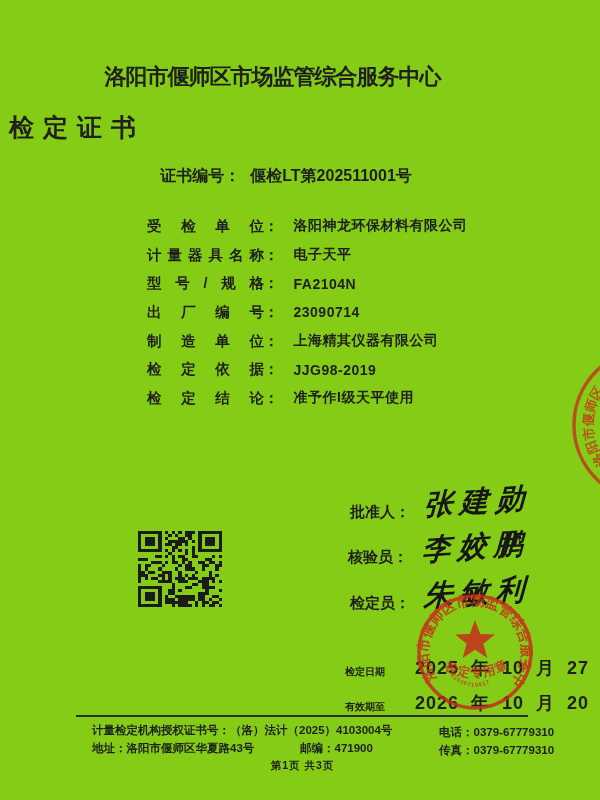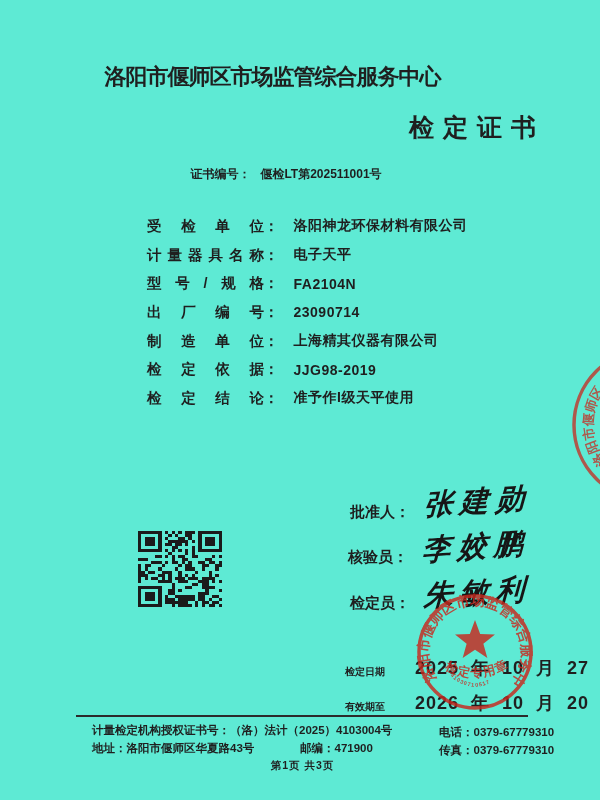--- a/index.html
+++ b/index.html
@@ -1,32 +1,32 @@
 <!DOCTYPE html>
 <html><head>
 <meta charset="utf-8">
 <style>
   html,body{margin:0;padding:0;background:#e8e8e8;}
   .page{
     position:relative;width:600px;height:800px;margin:0 auto;
-    background:#5eead4;overflow:hidden;
+    background:#84cc16;overflow:hidden;
     font-family:"Liberation Sans","DejaVu Sans",sans-serif;
     color:#1f1f1f;
   }
   .org-title{
     position:absolute;top:62px;left:0;width:545px;text-align:center;
     font-size:22px;font-weight:700;letter-spacing:-1px;
   }
   .doc-title{
-    position:absolute;top:111px;left:0;width:545px;text-align:right;
+    position:absolute;top:111px;left:0;width:545px;text-align:left;
     font-size:25px;font-weight:700;letter-spacing:9px;text-indent:9px;
   }
   .cert-no{
     position:absolute;top:166px;left:0;width:572px;text-align:center;
-    font-size:12px;font-weight:700;
+    font-size:16px;font-weight:700;
   }
   .cert-no .val{margin-left:10px;}
   .fields{position:absolute;top:212px;left:133px;}
   .frow{height:28.7px;display:flex;align-items:center;font-weight:700;margin-left:14px;}
   .flabel{
     display:inline-block;width:117px;font-size:14.5px;
     text-align:justify;text-align-last:justify;
   }
   .fcolon{font-size:14.5px;}
   .fvalue{margin-left:15px;font-size:14px;letter-spacing:.5px;white-space:nowrap;}

